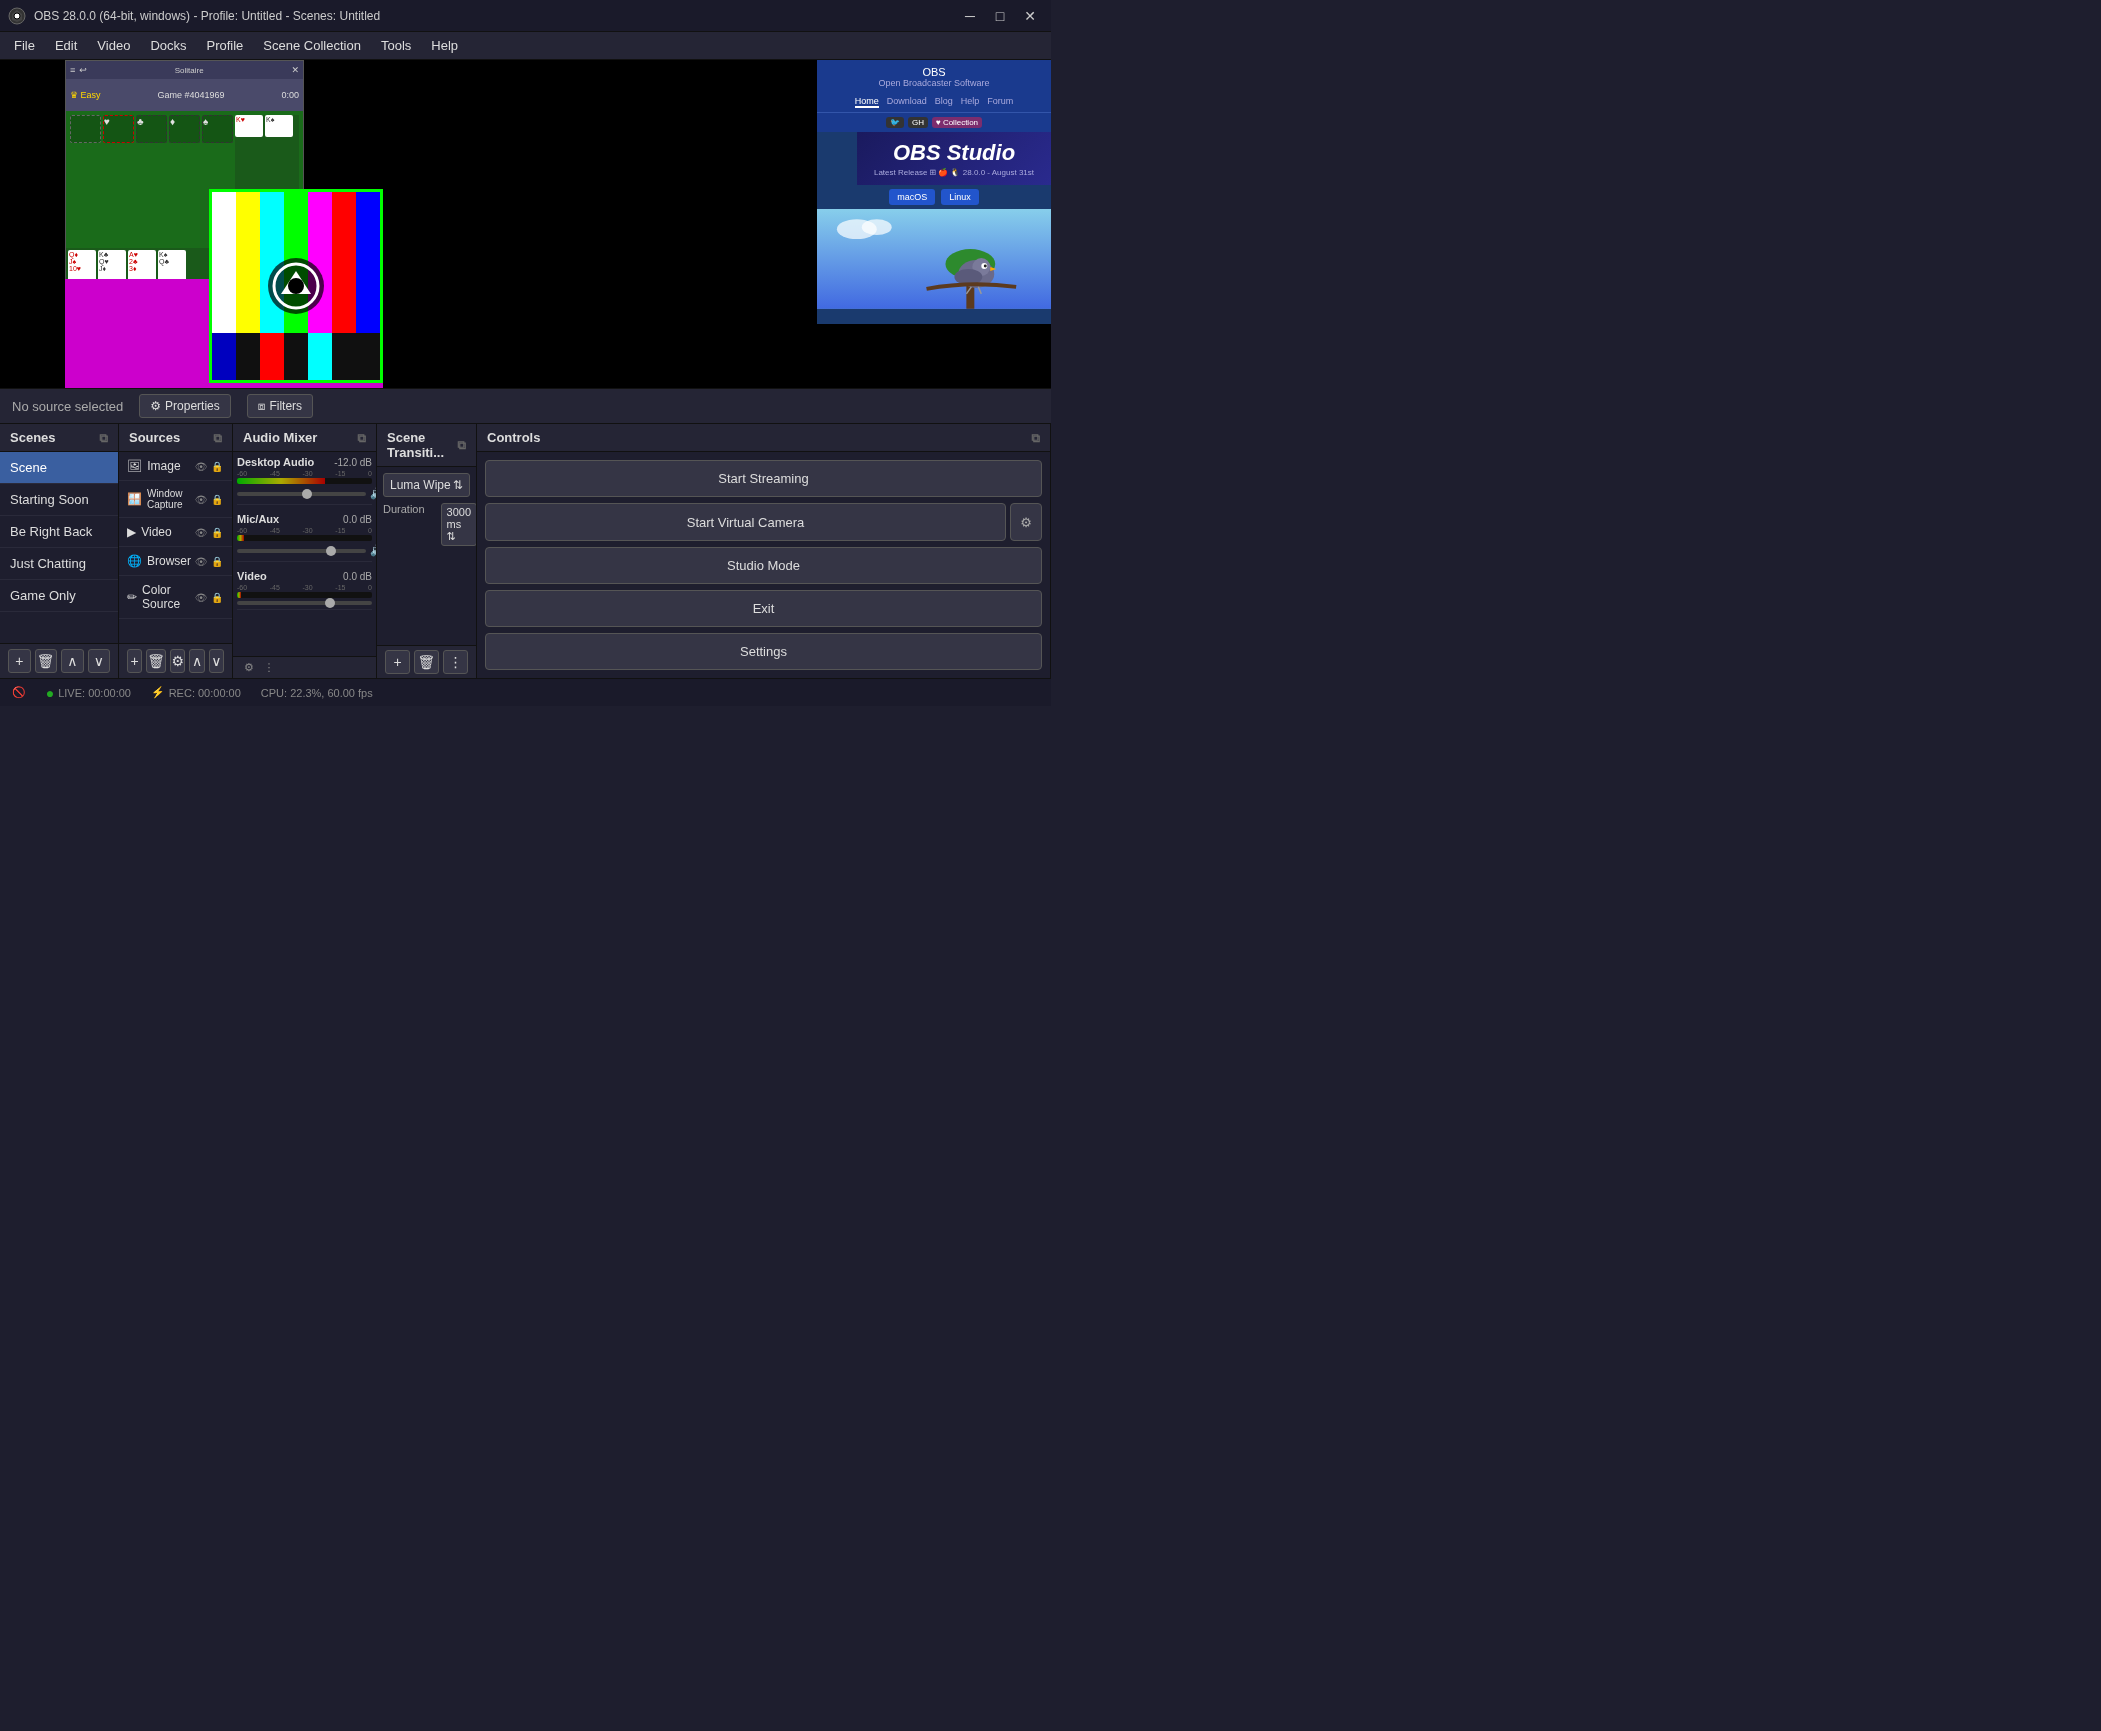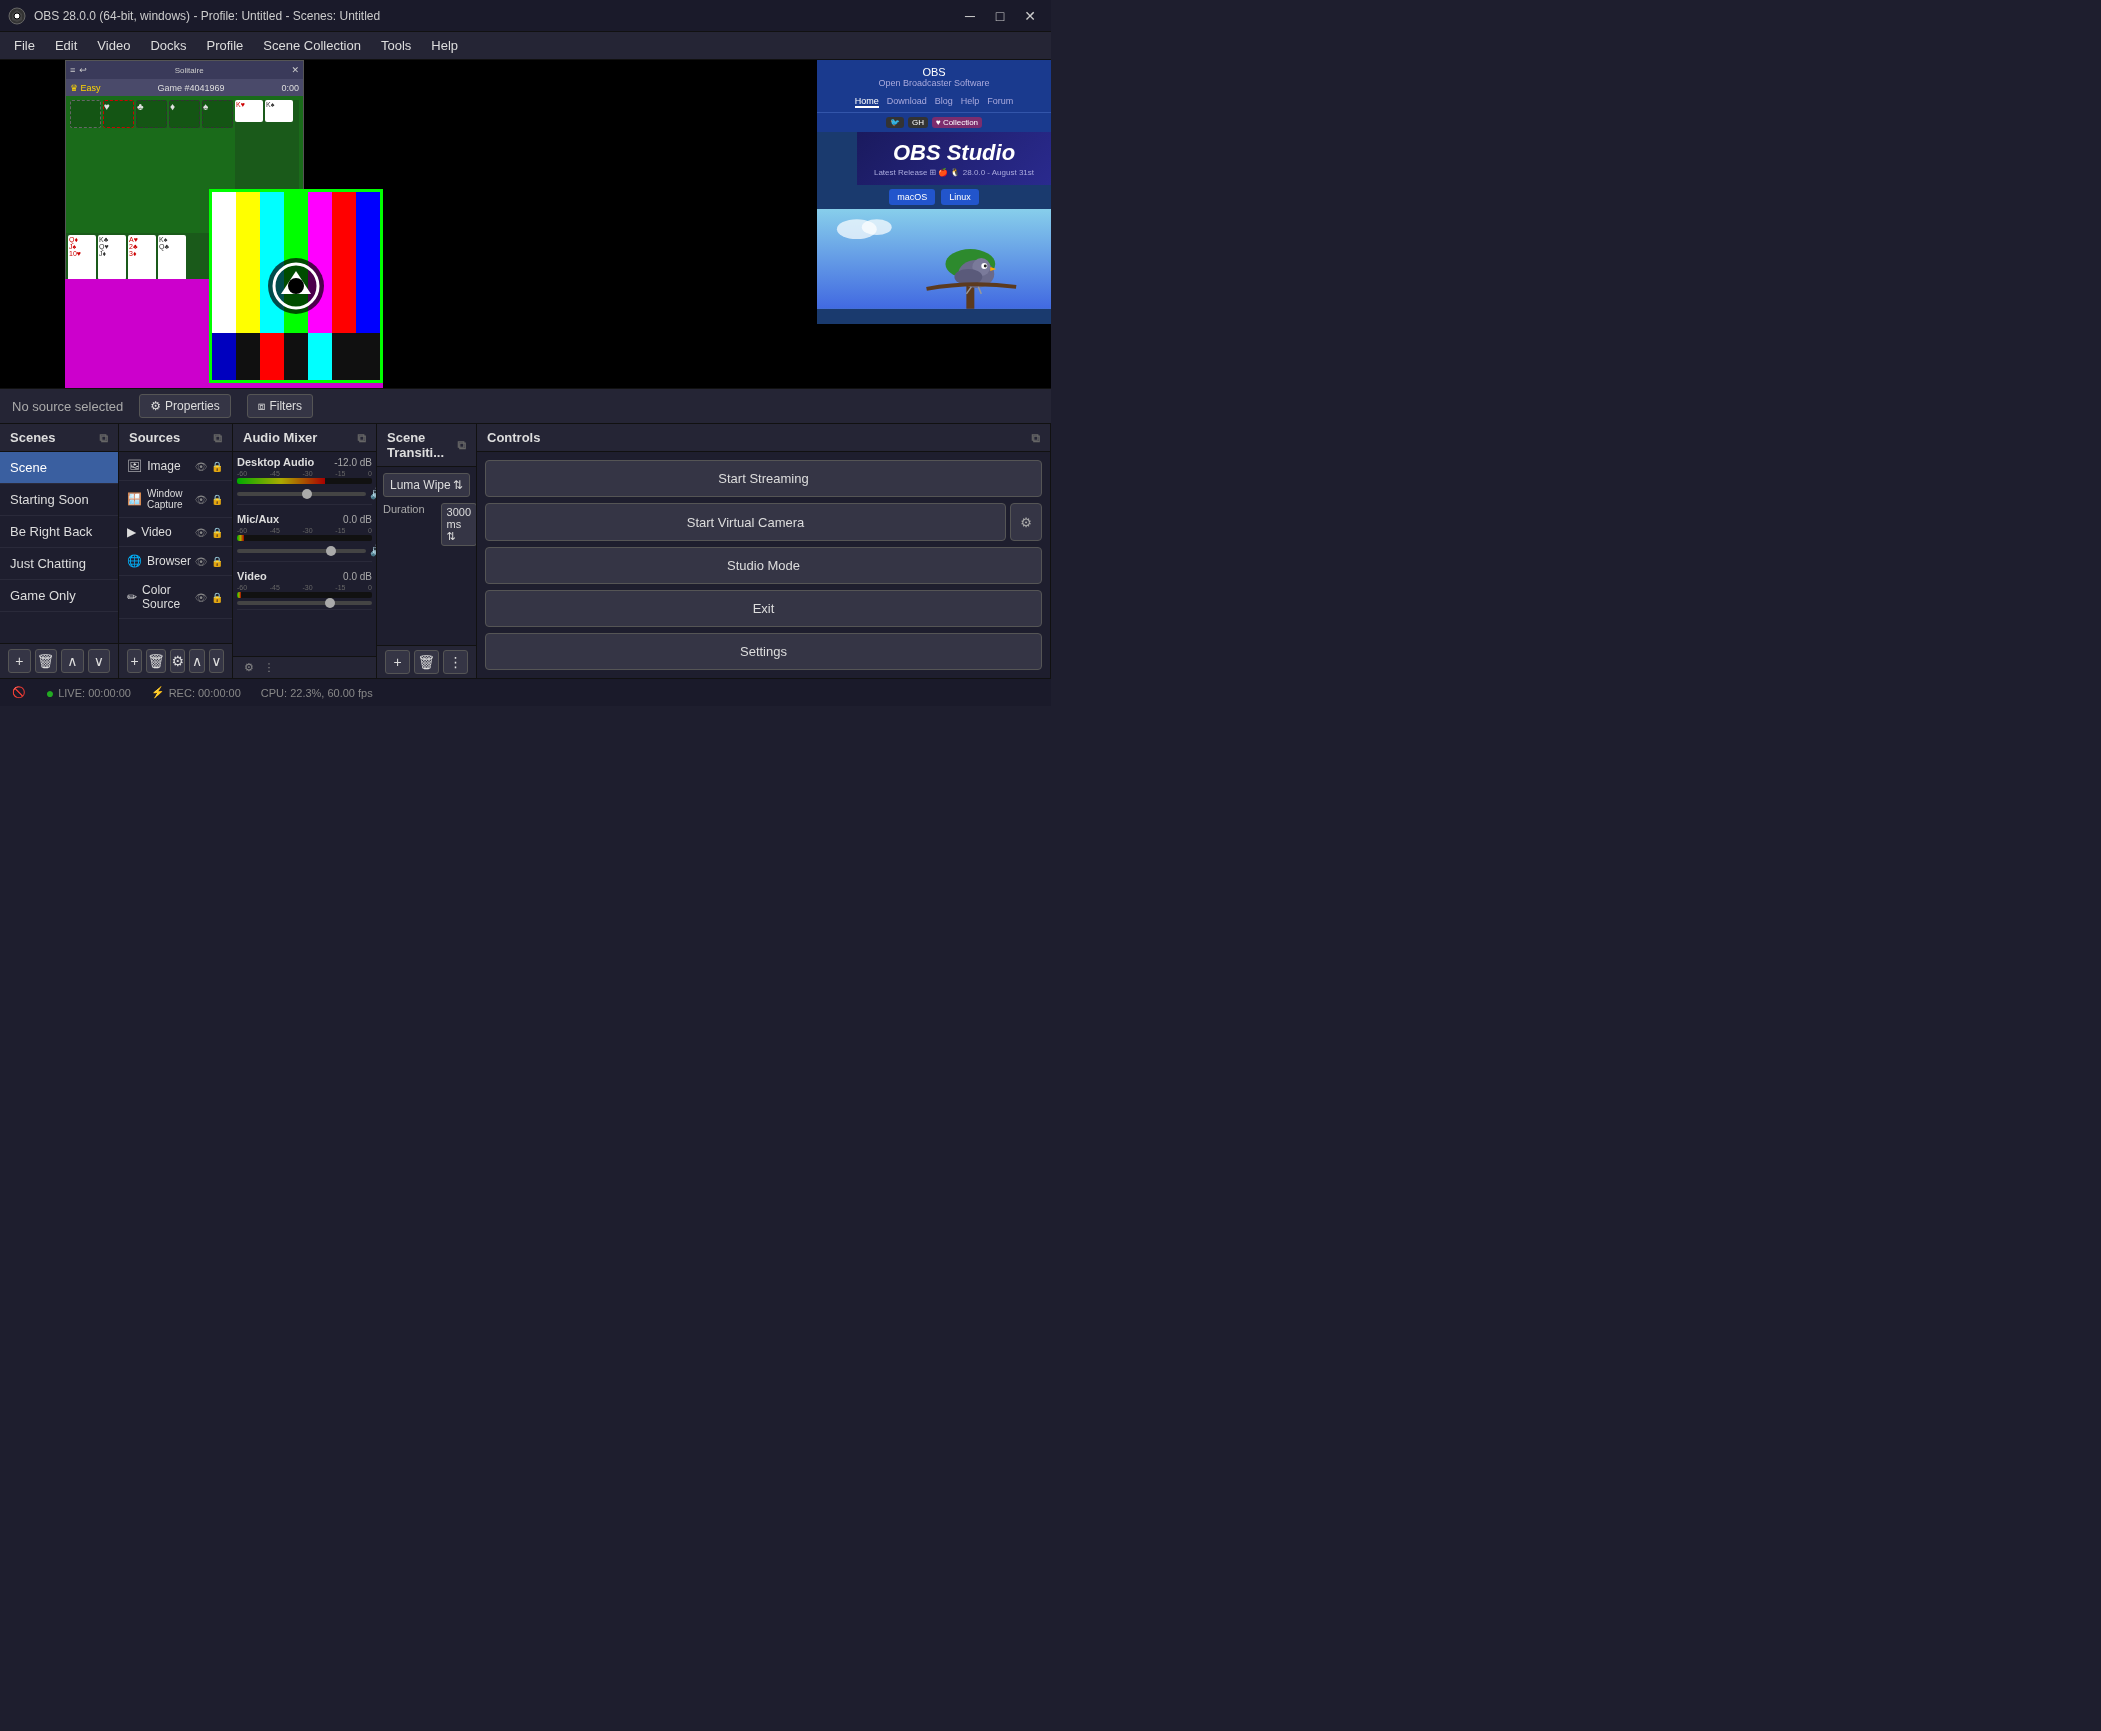--- a/index.html
+++ b/index.html
@@ -91,21 +91,21 @@
       background: #3a3a5a;
       height: 18px;
       display: flex;
       align-items: center;
       padding: 0 4px;
       font-size: 9px;
       color: #ccc;
     }
     .sol-toolbar {
       background: #4a4a6a;
-      height: 17px;
+      height: 32px;
       display: flex;
       align-items: center;
       padding: 0 4px;
       font-size: 9px;
       color: #ddd;
       justify-content: space-between;
     }
     .sol-content {
       background: #1a6b1a;
       height: calc(100% - 80px);

